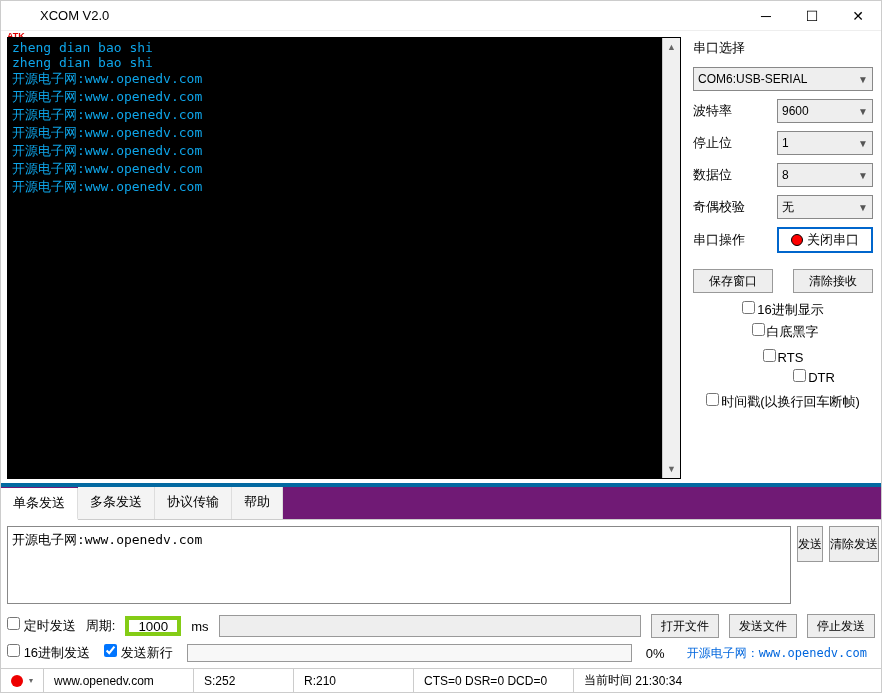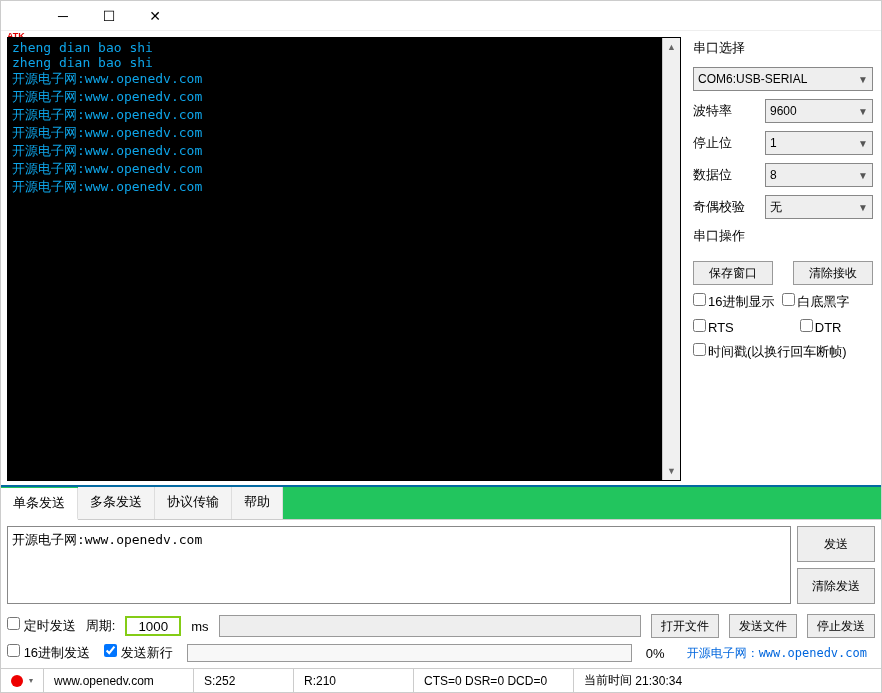--- a/index.html
+++ b/index.html
@@ -12,58 +12,59 @@
 .content { flex: 1; display: flex; min-height: 0; }
 .terminal-wrap { flex: 1; display: flex; border: 1px solid #000; margin: 6px 4px 4px 6px; }
 .terminal { flex: 1; background: #000; color: #0ea5e9; font-family: "NSimSun", "SimSun", monospace; font-size: 13px; padding: 2px 4px; white-space: pre; overflow: hidden; }
 .term-scroll { width: 18px; background: #f0f0f0; border-left: 1px solid #ccc; display: flex; flex-direction: column; }
 .term-scroll .arrow { height: 18px; font-size: 9px; display: flex; align-items: center; justify-content: center; color: #666; }
 .term-scroll .track { flex: 1; }
 .sidebar { width: 196px; padding: 8px; display: flex; flex-direction: column; gap: 8px; }
 .sidebar-title { font-size: 13px; margin-bottom: 2px; }
 .combo { width: 100%; height: 24px; border: 1px solid #888; background: #eee; padding: 0 4px; display: flex; align-items: center; justify-content: space-between; font-size: 12px; }
 .combo .chev { font-size: 10px; color: #555; }
-.formrow { display: flex; align-items: center; gap: 12px; }
+.formrow { display: flex; align-items: center; gap: 24px; }
 .formrow label { width: 60px; font-size: 13px; }
 .formrow .combo { flex: 1; }
 .op-btn { flex: 1; height: 26px; border: 2px solid #0066cc; background: #fff; display: flex; align-items: center; justify-content: center; gap: 4px; font-size: 13px; }
 .recdot { width: 12px; height: 12px; border-radius: 50%; background: #f00; border: 1px solid #000; }
 .btn-row { display: flex; gap: 20px; margin-top: 8px; }
 .btn { flex: 1; height: 24px; border: 1px solid #999; background: #eee; font-size: 12px; display: flex; align-items: center; justify-content: center; }
-.chk-row { display: flex; align-items: center; gap: 4px; font-size: 13px; }
+.chk-row { display: flex; align-items: center; gap: 4px; font-size: 13px; flex-direction: column; }
 .chk-row input { margin-right: 2px; }
 .bottom { display: flex; flex-direction: column; }
-.tabs { display: flex; border-top: 2px solid #0369a1; background: #22c55e; }
+.tabs { display: flex; border-top: 4px solid #0369a1; background: #701a75; }
 .tab { padding: 6px 12px; font-size: 13px; border-right: 1px solid #ddd; }
 .tab.active { background: #fff; border-bottom: 2px solid #fff; position: relative; top: 1px; }
 .tab:not(.active) { background: #f4f4f4; }
 .send-area { display: flex; padding: 6px; gap: 6px; border-top: 1px solid #ccc; }
 .send-text { flex: 1; height: 78px; border: 1px solid #888; padding: 4px; font-family: "NSimSun", monospace; font-size: 13px; resize: none; }
-.send-btns { width: 78px; display: flex; flex-direction: column; gap: 6px; }
+.send-btns { width: 78px; display: flex; flex-direction: row; gap: 6px; }
 .send-btns .btn { height: 36px; flex: none; }
 .opts-row { display: flex; align-items: center; padding: 4px 6px; gap: 10px; font-size: 13px; }
-.opts-row .field { width: 56px; height: 20px; border: 2px solid #84cc16; text-align: center; }
+.opts-row .field { width: 56px; height: 20px; border: 4px solid #84cc16; text-align: center; }
 .opts-row .filebox { flex: 1; height: 22px; border: 1px solid #999; background: #eee; }
 .opts-row .btn { width: 68px; flex: none; }
 .opts-row2 { display: flex; align-items: center; padding: 2px 6px 6px; gap: 14px; font-size: 13px; }
 .progress { flex: 1; height: 18px; border: 1px solid #999; background: #f8f8f8; }
 .link-area { color: #0066dd; font-family: monospace; font-size: 12px; padding: 0 8px; }
 .statusbar { height: 24px; border-top: 1px solid #ccc; display: flex; align-items: center; font-size: 12px; }
 .statusbar > div { padding: 0 10px; border-right: 1px solid #ccc; height: 100%; display: flex; align-items: center; }
 .reddot { width: 12px; height: 12px; border-radius: 50%; background: #e00; margin-right: 4px; }
 .dd { font-size: 8px; color: #666; margin-left: 2px; }
 </style>
 </head>
 <body>
 
 <div class="titlebar">
   <div class="logo">
     <div>ATK</div>
       <div>XCOM</div>
   </div>
+  <div class="title">XCOM V2.0</div>
   <div class="winbtns">
     <div class="winbtn">─</div>
     <div class="winbtn">☐</div>
     <div class="winbtn">✕</div>
   </div>
 </div>
 
 <div class="content">
   <div class="terminal-wrap">
     <div class="terminal" id="term">zheng dian bao shi
@@ -111,20 +112,24 @@
     </div>
     <div class="formrow">
       <label>奇偶校验</label>
       <div class="combo">
           <span>无</span>
           <span class="chev">▼</span>
         </div>
     </div>
     <div class="formrow">
       <label>串口操作</label>
+      <div class="op-btn">
+        <span class="recdot"></span>
+        <span>关闭串口</span>
+      </div>
     </div>
     <div class="btn-row">
       <div class="btn">保存窗口</div>
       <div class="btn">清除接收</div>
     </div>
     <div class="chk-row">
       <label><input type="checkbox" style=""><span>16进制显示</span></label>
       <label style="margin-left:4px"><input type="checkbox" style=""><span>白底黑字</span></label>
     </div>
     <div class="chk-row">

